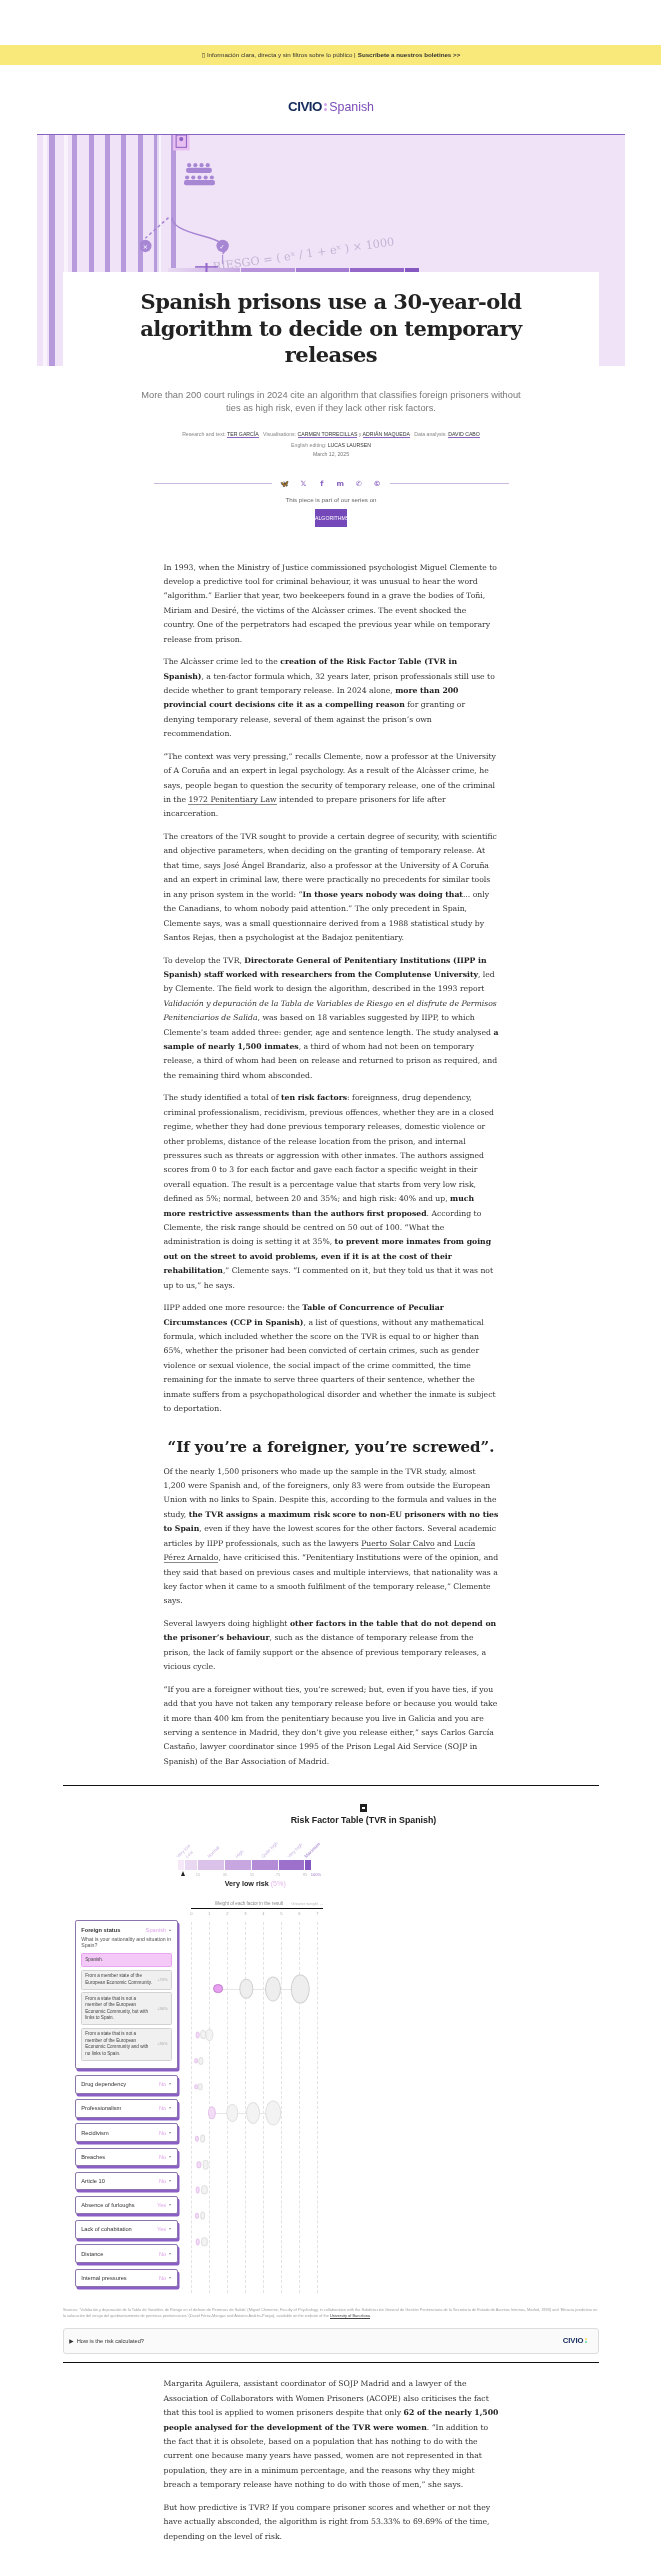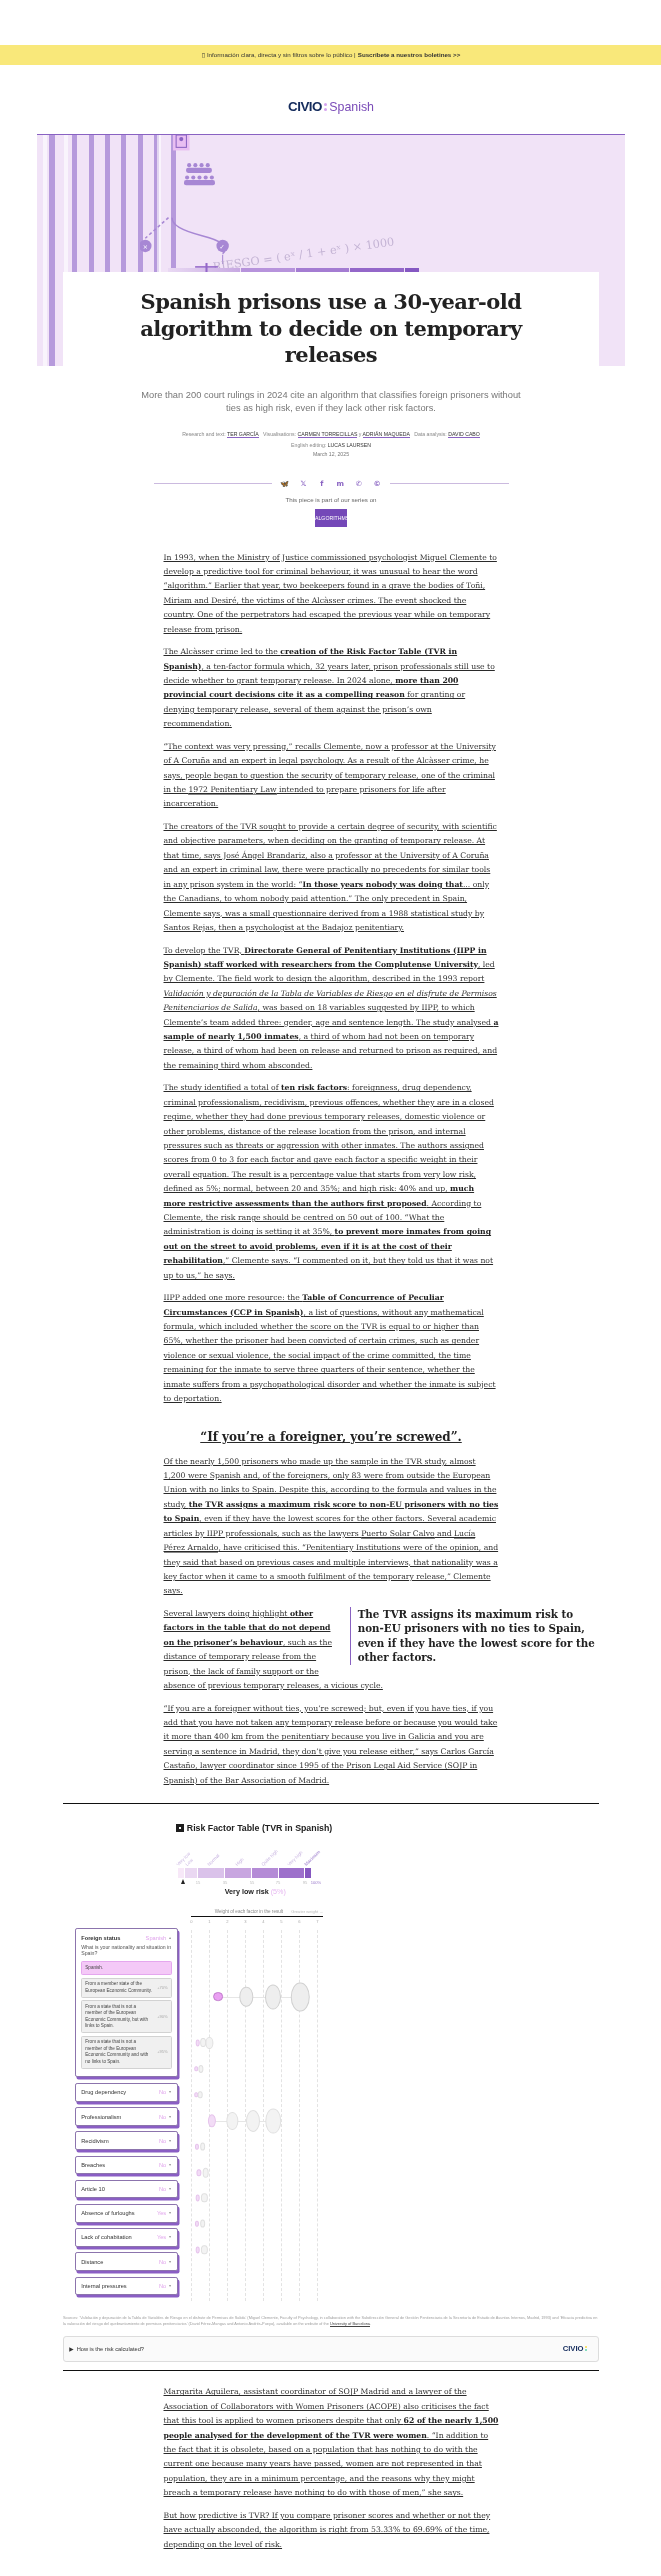--- a/index.html
+++ b/index.html
@@ -30,30 +30,30 @@
   .credits a { color: #333; text-decoration: none; border-bottom: 0.5px solid #8962c2; }
   .date { text-align: center; font-family: "Liberation Sans", sans-serif; font-size: 5.2px; color: #777; margin-top: 1px; }
 
   .share { width: 355px; margin: 20.6px auto 0; display: flex; align-items: center; gap: 7.2px; }
   .share .line { flex: 1; height: 0.5px; background: #cbbadf; }
   .share .icons { display: flex; gap: 7.2px; }
   .share .ic { width: 11.3px; height: 11.3px; display: flex; align-items: center; justify-content: center; color: #8962c2; font-family: "DejaVu Sans", sans-serif; font-size: 7.2px; font-weight: 700; }
   .series { text-align: center; margin-top: 7.2px; font-family: "Liberation Sans", sans-serif; font-size: 6.2px; color: #666; }
   .tag { display: block; width: 32px; margin: 6.2px auto 0; background: #7448b8; color: #fff; text-align: center; font-family: "Liberation Sans", sans-serif; font-size: 5.2px; padding: 5.7px 0; }
 
-  .article { width: 335px; margin: 24px auto 0; text-decoration: underline; }
+  .article { width: 335px; margin: 34px auto 0; }
   .article p { font-size: 7.7px; line-height: 14.4px; color: #333; margin-bottom: 8.2px; }
   .article p b { font-weight: 700; color: #222; }
   .article a { color: #333; text-decoration: none; border-bottom: 0.5px solid #888; }
-  .article h2 { text-align: center; font-size: 12px; line-height: 17px; font-weight: 700; color: #222; margin: 23px 0 8.2px; }
+  .article h2 { text-align: center; font-size: 15px; line-height: 17px; font-weight: 700; color: #222; margin: 23px 0 8.2px; }
   .pull-wrap { position: relative; }
   .pull-wrap .pull { float: right; width: 247px; margin: 0 -98px 2.1px 12.4px; border-left: 1px solid #8962c2; padding-left: 7.2px; font-size: 10.3px; line-height: 14.4px; font-weight: 700; color: #222; }
 
   .widget { width: 536px; margin: 15.5px auto 14.4px; border-top: 1.5px solid #111; border-bottom: 1.5px solid #111; padding: 18.5px 0 8.2px; position: relative; }
-  .widget-title { display: flex; align-items: center; gap: 3.1px; margin-left: 113px; font-family: "Liberation Sans", sans-serif; font-size: 8.8px; font-weight: 700; color: #222; }
+  .widget-title { display: flex; align-items: center; gap: 3.1px; margin-left: 65px; font-family: "Liberation Sans", sans-serif; font-size: 8.8px; font-weight: 700; color: #222; flex-direction: column; }
   .widget-title .sq { width: 7.7px; height: 7.7px; background: #1e1e1e; position: relative; }
   .widget-title .sq::after { content: ""; position: absolute; left: 2.6px; top: 2.6px; width: 2.6px; height: 2.6px; background: #fff; }
   .scale { position: relative; width: 134px; margin: 19.6px 0 0 115px; }
   .scale-labels { position: relative; height: 15.5px; }
   .scale-labels span { position: absolute; bottom: 1px; font-family: "Liberation Sans", sans-serif; font-size: 4.6px; color: #c8b4e0; transform: rotate(-45deg); transform-origin: left bottom; white-space: nowrap; }
   .scale-bar { display: flex; height: 10.3px; }
   .scale-bar div { border-right: 0.5px solid #fff; height: 100%; }
   .scale-ticks { position: relative; height: 8.2px; }
   .scale-ticks span { position: absolute; top: 1.5px; font-family: "Liberation Sans", sans-serif; font-size: 4.1px; color: #bcbcbc; transform: translateX(-50%); }
   .scale-ticks .marker { position: absolute; top: 1px; left: 5.2px; width: 0; height: 0; border-left: 2.6px solid transparent; border-right: 2.6px solid transparent; border-bottom: 5.2px solid #222; transform: translateX(-50%); }
@@ -226,21 +226,20 @@
   <p><span>“The context was very pressing,” recalls Clemente, now a professor at the University of A Coruña and an expert in legal psychology. As a result of the Alcàsser crime, he says, people began to question the security of temporary release, one of the criminal in the </span><a>1972 Penitentiary Law</a><span> intended to prepare prisoners for life after incarceration.</span></p>
   <p><span>The creators of the TVR sought to provide a certain degree of security, with scientific and objective parameters, when deciding on the granting of temporary release. At that time, says José Ángel Brandariz, also a professor at the University of A Coruña and an expert in criminal law, there were practically no precedents for similar tools in any prison system in the world: “</span><b>In those years nobody was doing that</b><span>... only the Canadians, to whom nobody paid attention.” The only precedent in Spain, Clemente says, was a small questionnaire derived from a 1988 statistical study by Santos Rejas, then a psychologist at the Badajoz penitentiary.</span></p>
   <p><span>To develop the TVR, </span><b>Directorate General of Penitentiary Institutions (IIPP in Spanish) staff worked with researchers from the Complutense University</b><span>, led by Clemente. The field work to design the algorithm, described in the 1993 report </span><i>Validación y depuración de la Tabla de Variables de Riesgo en el disfrute de Permisos Penitenciarios de Salida</i><span>, was based on 18 variables suggested by IIPP, to which Clemente’s team added three: gender, age and sentence length. The study analysed </span><b>a sample of nearly 1,500 inmates</b><span>, a third of whom had not been on temporary release, a third of whom had been on release and returned to prison as required, and the remaining third whom absconded.</span></p>
   <p><span>The study identified a total of </span><b>ten risk factors</b><span>: foreignness, drug dependency, criminal professionalism, recidivism, previous offences, whether they are in a closed regime, whether they had done previous temporary releases, domestic violence or other problems, distance of the release location from the prison, and internal pressures such as threats or aggression with other inmates. The authors assigned scores from 0 to 3 for each factor and gave each factor a specific weight in their overall equation. The result is a percentage value that starts from very low risk, defined as 5%; normal, between 20 and 35%; and high risk: 40% and up, </span><b>much more restrictive assessments than the authors first proposed</b><span>. According to Clemente, the risk range should be centred on 50 out of 100. “What the administration is doing is setting it at 35%, </span><b>to prevent more inmates from going out on the street to avoid problems, even if it is at the cost of their rehabilitation</b><span>,” Clemente says. “I commented on it, but they told us that it was not up to us,” he says.</span></p>
   <p><span>IIPP added one more resource: the </span><b>Table of Concurrence of Peculiar Circumstances (CCP in Spanish)</b><span>, a list of questions, without any mathematical formula, which included whether the score on the TVR is equal to or higher than 65%, whether the prisoner had been convicted of certain crimes, such as gender violence or sexual violence, the social impact of the crime committed, the time remaining for the inmate to serve three quarters of their sentence, whether the inmate suffers from a psychopathological disorder and whether the inmate is subject to deportation.</span></p>
 
   <h2>“If you’re a foreigner, you’re screwed”.</h2>
   <p><span>Of the nearly 1,500 prisoners who made up the sample in the TVR study, almost 1,200 were Spanish and, of the foreigners, only 83 were from outside the European Union with no links to Spain. Despite this, according to the formula and values in the study, </span><b>the TVR assigns a maximum risk score to non-EU prisoners with no ties to Spain</b><span>, even if they have the lowest scores for the other factors. Several academic articles by IIPP professionals, such as the lawyers </span><a>Puerto Solar Calvo</a><span> and </span><a>Lucía Pérez Arnaldo</a><span>, have criticised this. “Penitentiary Institutions were of the opinion, and they said that based on previous cases and multiple interviews, that nationality was a key factor when it came to a smooth fulfilment of the temporary release,” Clemente says.</span></p>
 
   <div class="pull-wrap">
-    <div class="pull">The TVR assigns its maximum risk to non-EU prisoners with no ties to Spain, even if they have the lowest score for the other factors.</div>
     <p><span>Several lawyers doing highlight </span><b>other factors in the table that do not depend on the prisoner’s behaviour</b><span>, such as the distance of temporary release from the prison, the lack of family support or the absence of previous temporary releases, a vicious cycle.</span></p>
   </div>
   <p>“If you are a foreigner without ties, you’re screwed; but, even if you have ties, if you add that you have not taken any temporary release before or because you would take it more than 400 km from the penitentiary because you live in Galicia and you are serving a sentence in Madrid, they don’t give you release either,” says Carlos García Castaño, lawyer coordinator since 1995 of the Prison Legal Aid Service (SOJP in Spanish) of the Bar Association of Madrid.</p>
 </div>
 
 <div class="widget">
   <div class="widget-title">
     <span class="sq"></span>
     <span>Risk Factor Table (TVR in Spanish)</span>
   </div>

